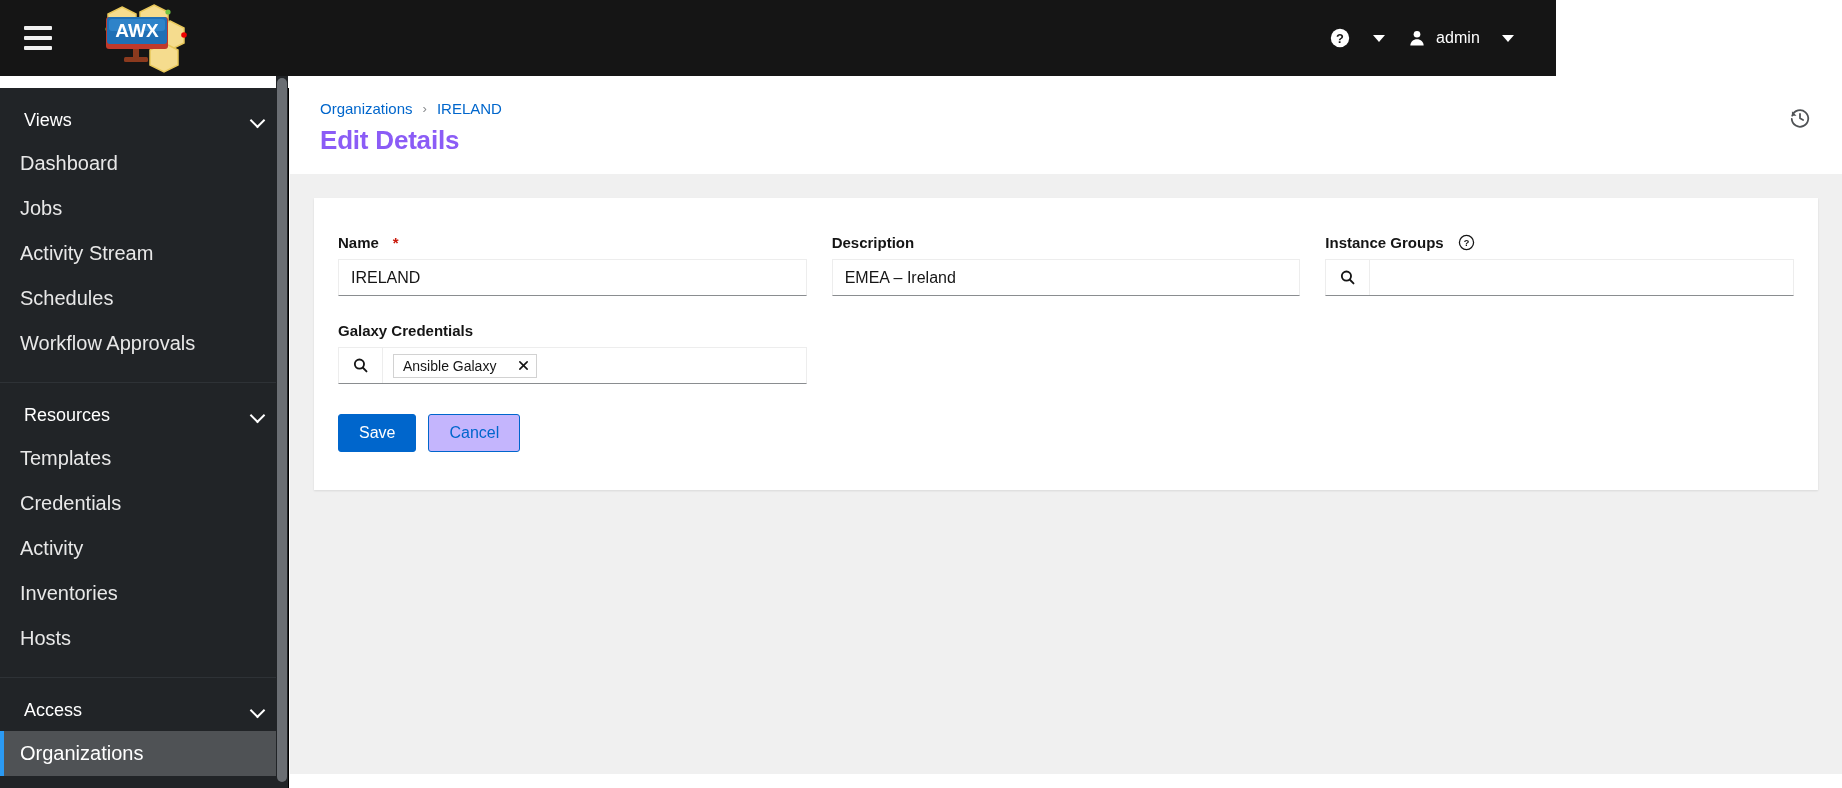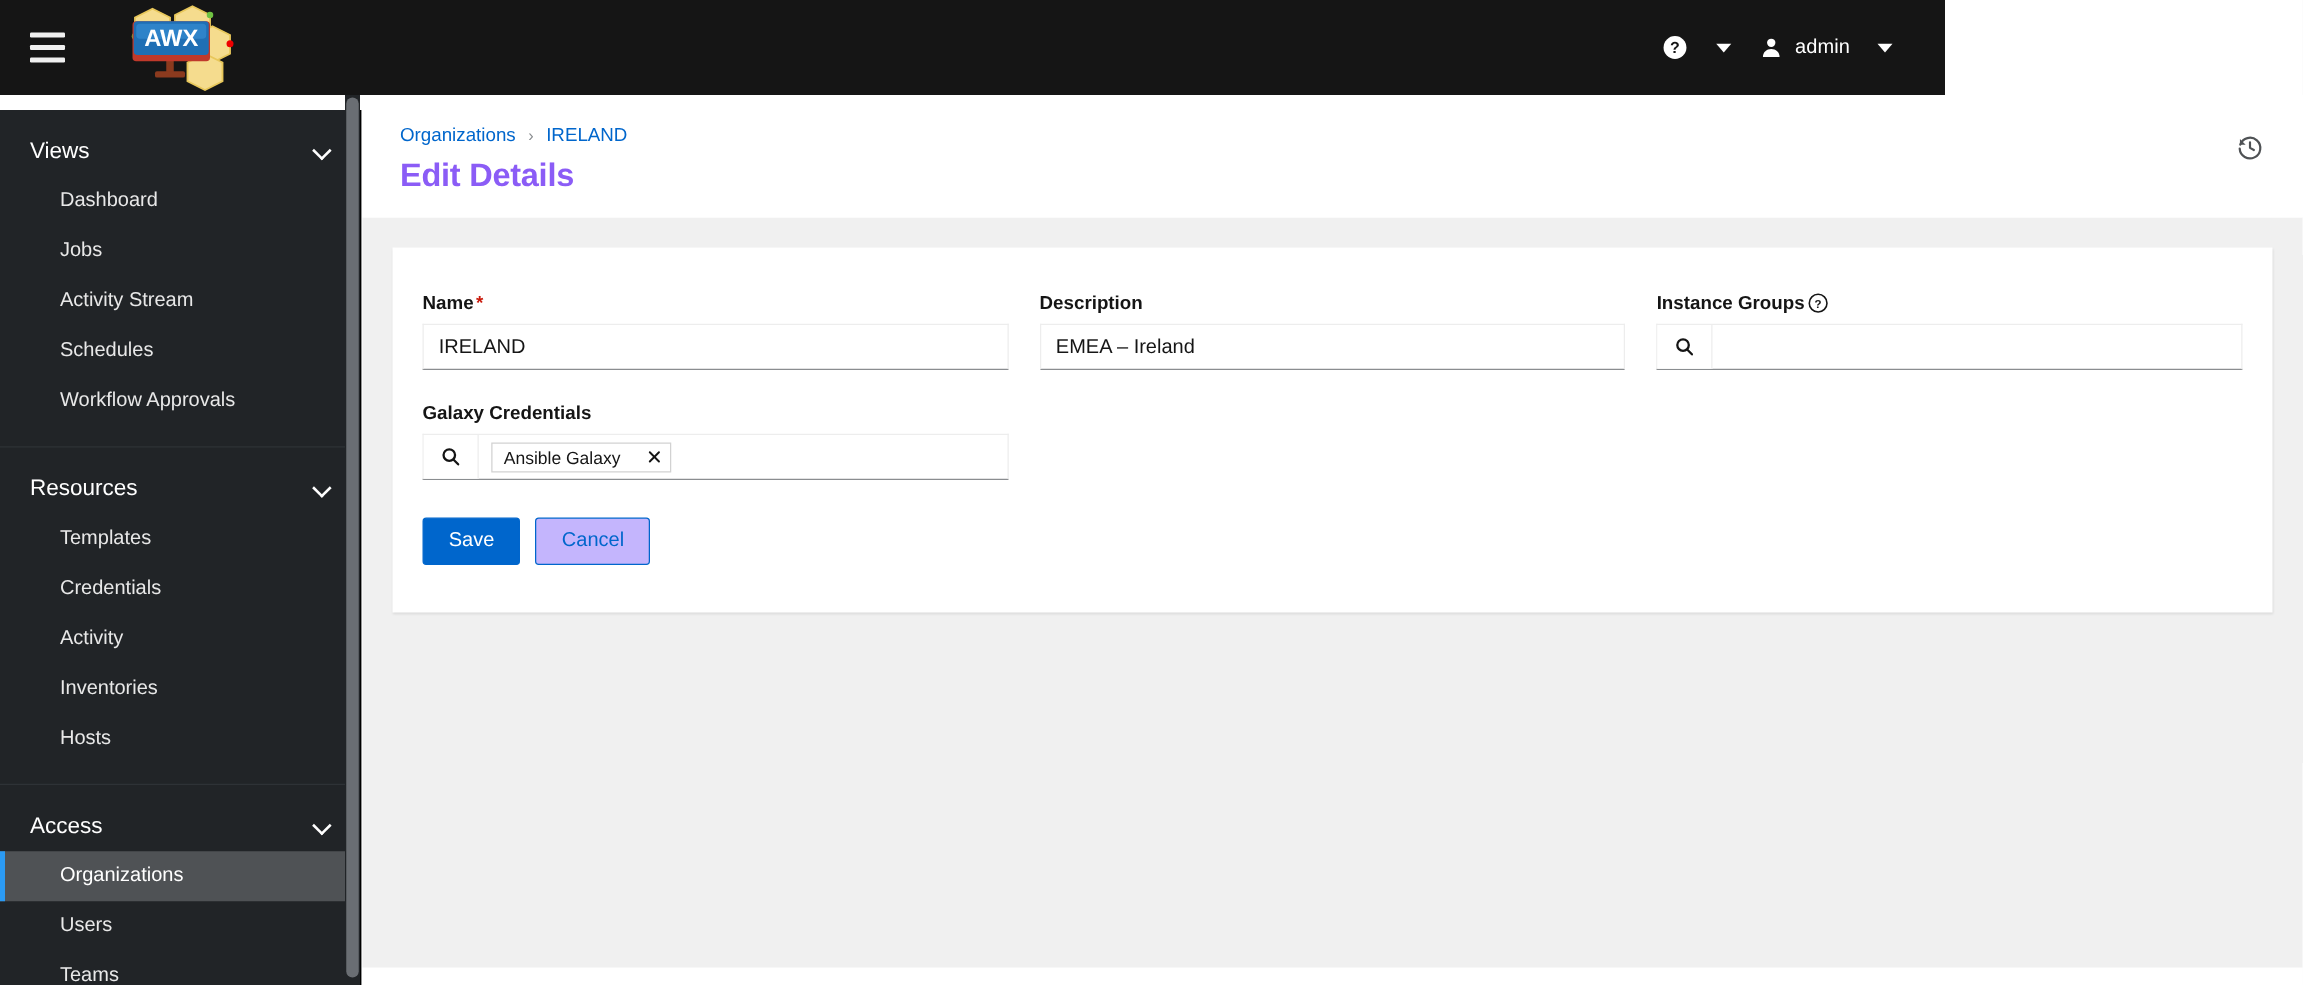--- a/index.html
+++ b/index.html
@@ -58,22 +58,22 @@
   .sb-group-title { color: #ffffff; font-size: 18px; }
   .chev { width: 14px; height: 14px; position: relative; }
   .chev::before {
     content: ""; position: absolute; left: 1px; top: 1px;
     width: 9px; height: 9px;
     border-right: 2.4px solid #ffffff; border-bottom: 2.4px solid #ffffff;
     transform: rotate(45deg);
   }
   .sb-item {
     display: block; position: relative;
-    padding: 11px 24px 11px 48px;
-    color: #e8e8e8; font-size: 16px; cursor: pointer;
+    padding: 11px 24px 11px 20px;
+    color: #e8e8e8; font-size: 20px; cursor: pointer;
     text-decoration: none;
   }
   .sb-item.active { background: #4f5255; color: #ffffff; }
   .sb-item.active::before {
     content: ""; position: absolute; left: 0; top: 0; bottom: 0;
     width: 4px; background: #2b9af3;
   }
   
   .sb-scrollbar {
     position: absolute; top: 76px; left: 276px;
@@ -98,21 +98,21 @@
     position: absolute; right: 24px; top: 24px;
     width: 36px; height: 36px; display: flex; align-items: center; justify-content: center;
     cursor: pointer;
   }
 
   .page-body { background: #f0f0f0; padding: 24px; height: 600px; }
   .card { background: #ffffff; padding: 36px 24px 38px 24px; box-shadow: 0 1px 2px rgba(0,0,0,.10); }
 
   .form-grid { display: grid; grid-template-columns: 1fr 1fr 1fr; gap: 0 25px; }
   .form-group { margin-bottom: 26px; }
-  .form-label { font-size: 15px; font-weight: bold; color: #151515; display: flex; align-items: center; gap: 2px; margin-bottom: 8px; }
+  .form-label { font-size: 15px; font-weight: bold; color: #151515; display: flex; align-items: center; gap: 14px; margin-bottom: 8px; }
   .req { color: #c9190b; font-size: 15px; line-height: 1; }
   .help-q { width: 17px; height: 17px; }
 
   .text-input {
     width: 100%; height: 37px;
     border: 1px solid #ededed; border-bottom: 1px solid #8a8d90;
     background: #ffffff; padding: 0 12px;
     font-family: "Liberation Sans", sans-serif; font-size: 16px; color: #151515;
   }
 

